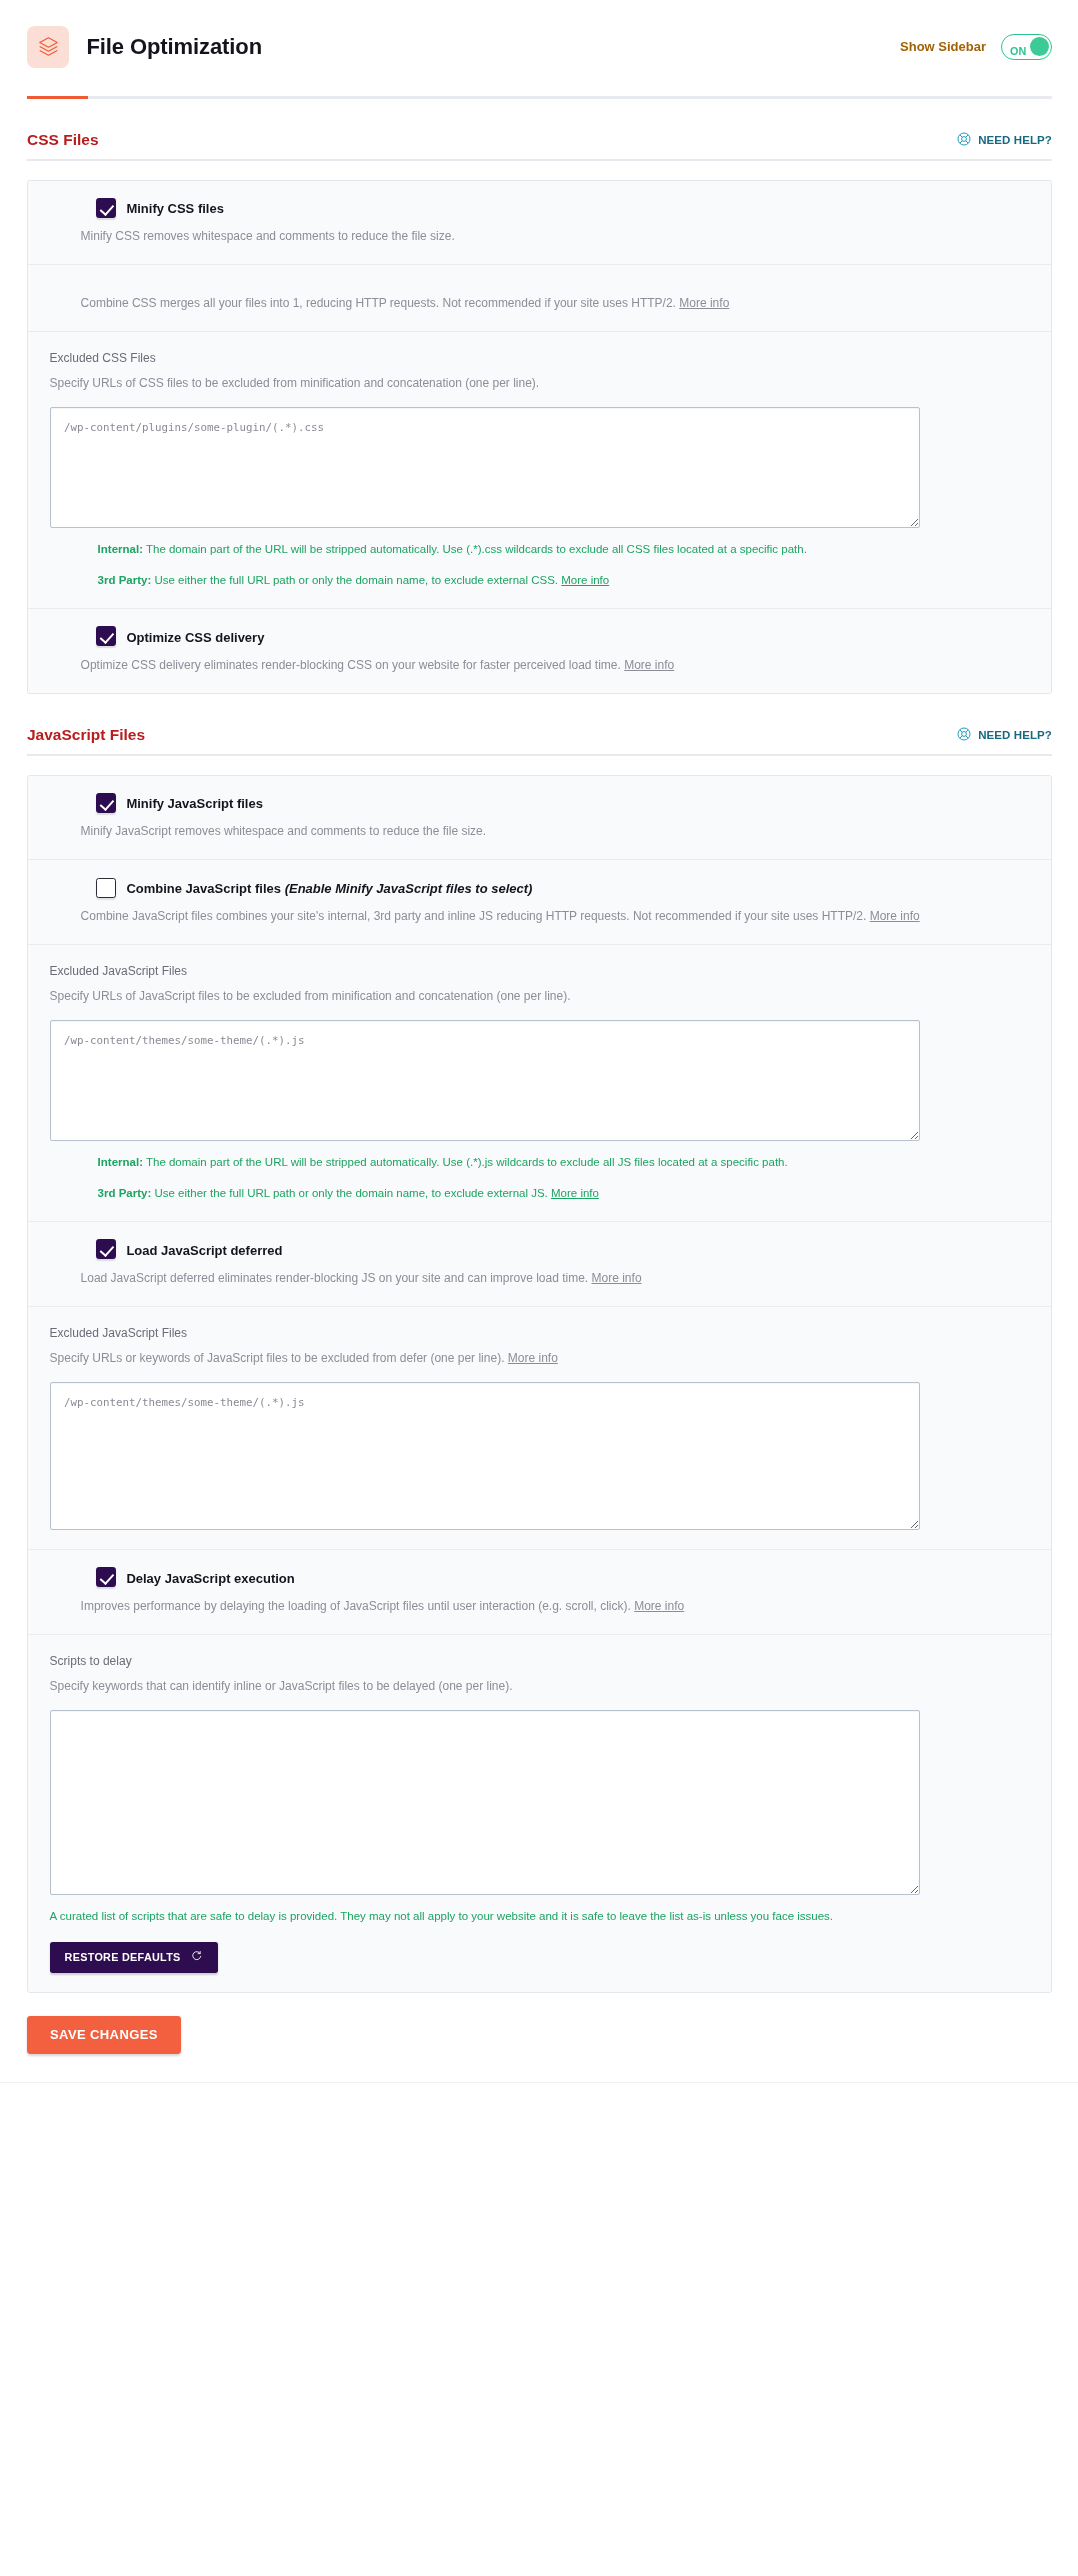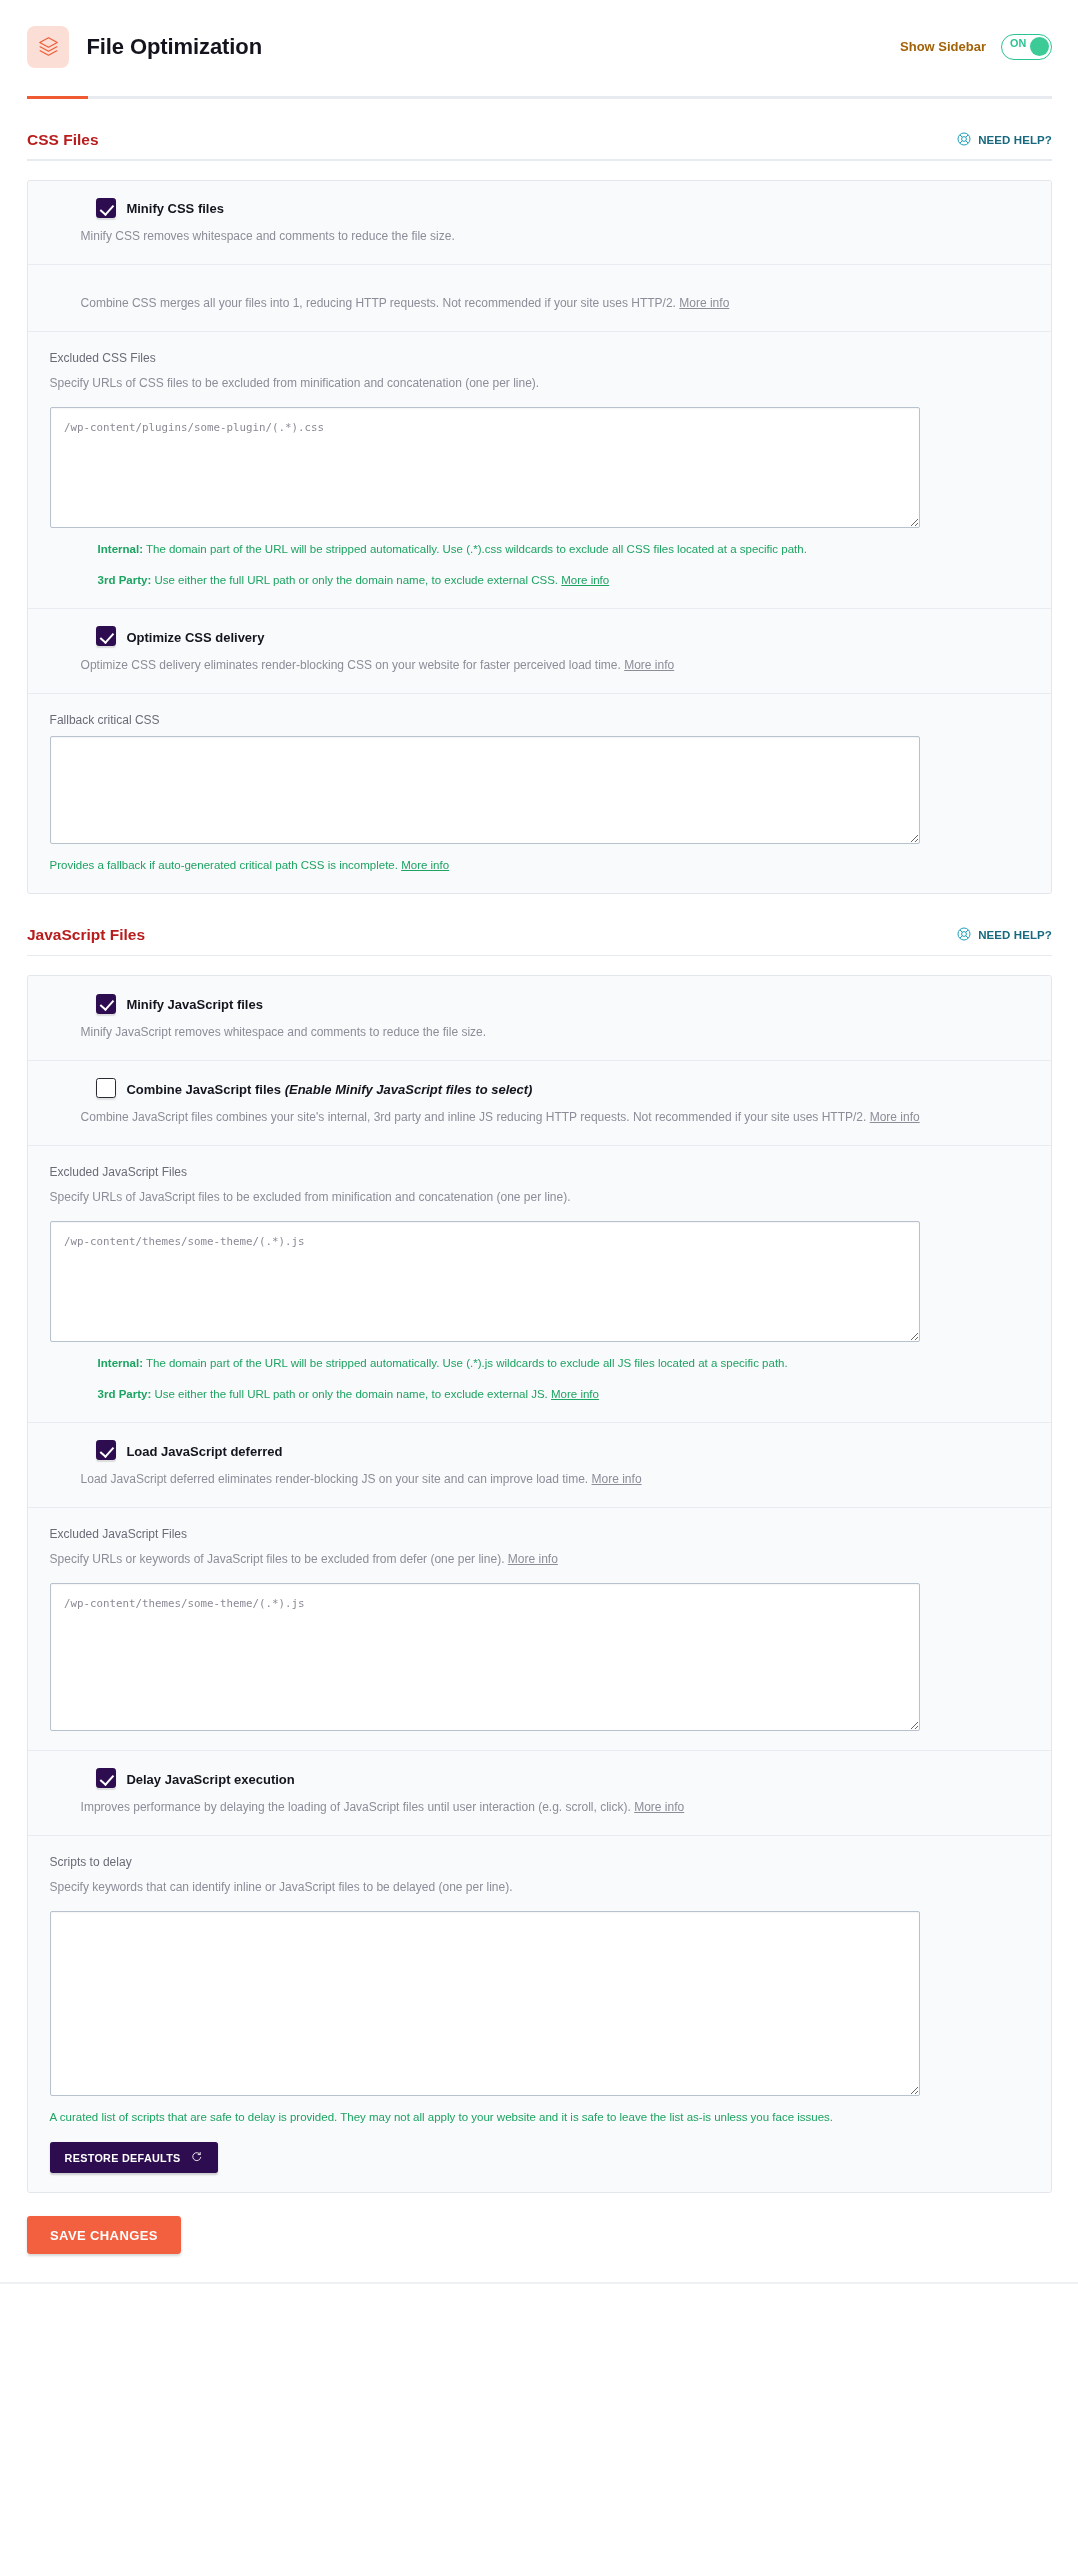--- a/index.html
+++ b/index.html
@@ -48,21 +48,21 @@
   .sidebar-label{
     font-size:13px;
     font-weight:bold;
     color:#a16207;
   }
   .toggle{
     width:51px;height:26px;
     border:1.3px solid #2bc490;
     border-radius:13px;
     background:#ffffff;
-    display:flex;align-items:flex-start;
+    display:flex;align-items:flex-end;
     padding:2px;
     position:relative;
     cursor:pointer;
   }
   .toggle .toggle-text{
     font-size:10.8px;
     font-weight:bold;
     color:#2bc490;
     margin-left:6px;
   }
@@ -333,25 +333,20 @@
             <div class="green-note"><b>Internal:</b> The domain part of the URL will be stripped automatically. Use (.*).css wildcards to exclude all CSS files located at a specific path.</div>
             <div class="green-note"><b>3rd Party:</b> Use either the full URL path or only the domain name, to exclude external CSS. <span class="more-info">More info</span></div>
           </div>
           <div class="row">
             <div class="chk-line">
               <span class="checkbox on"></span>
               <span class="chk-label">Optimize CSS delivery</span>
             </div>
             <div class="desc">Optimize CSS delivery eliminates render-blocking CSS on your website for faster perceived load time. <span class="more-info">More info</span></div>
           </div>
-          <div class="row">
-            <div class="field-label">Fallback critical CSS</div>
-            <textarea class="ta ta-h-short" style=""></textarea>
-            <div class="green-note">Provides a fallback if auto-generated critical path CSS is incomplete. <span class="more-info">More info</span></div>
-          </div>
         </div>
       </div>
       <div class="section">
         <div class="section-head">
           <div class="section-title">JavaScript Files</div>
           <div class="need-help">
             <span><svg width="16" height="16" viewBox="0 0 24 24" fill="none" stroke="#21a0bd" stroke-width="1.5">
                 <circle cx="12" cy="12" r="9"></circle>
                 <circle cx="12" cy="12" r="3.6"></circle>
                 <path d="M5.8 5.8 L9.5 9.5 M18.2 5.8 L14.5 9.5 M5.8 18.2 L9.5 14.5 M18.2 18.2 L14.5 14.5"></path>

